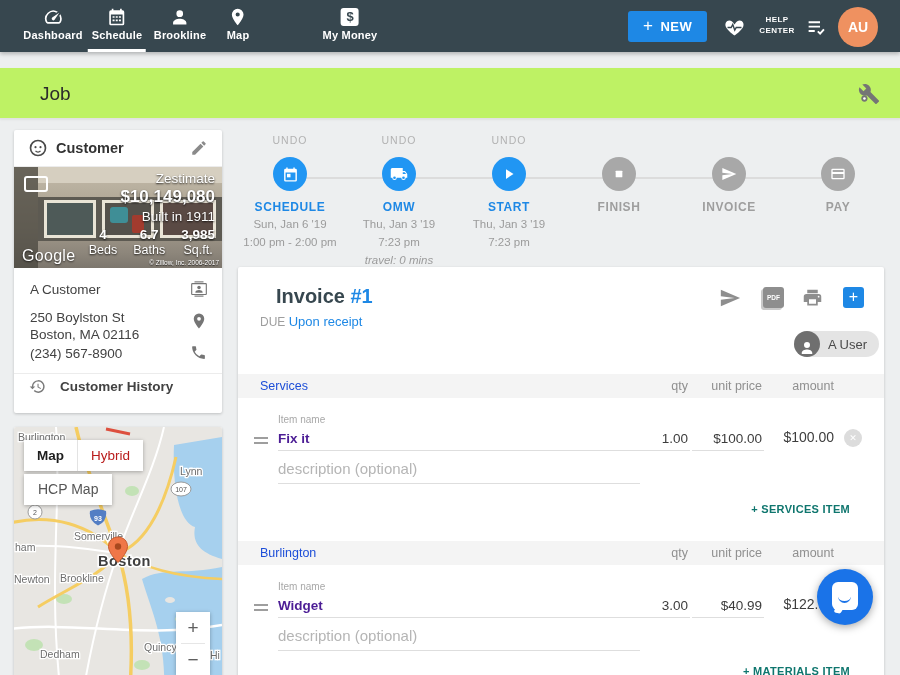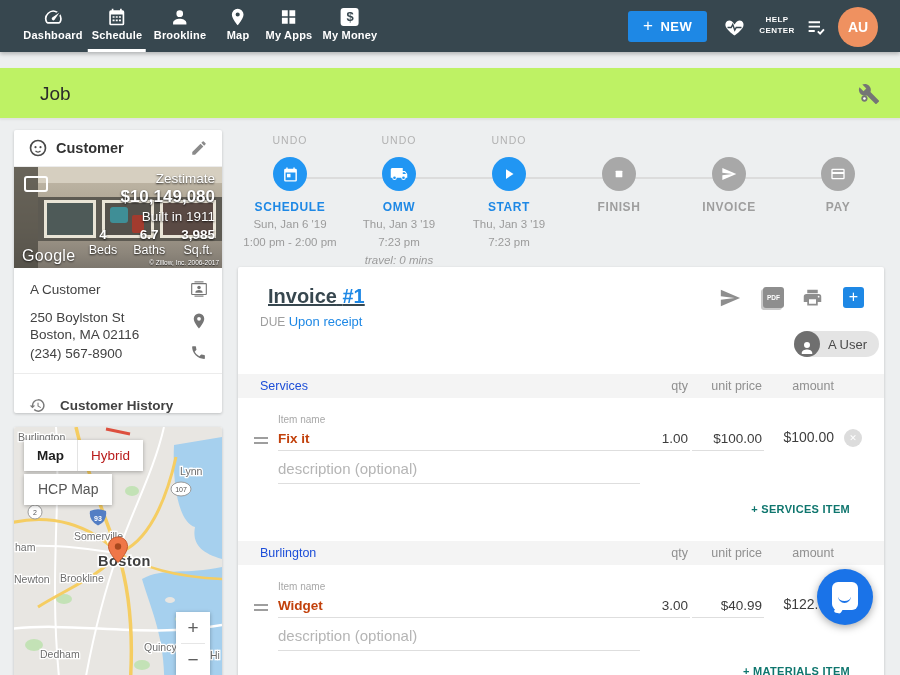--- a/index.html
+++ b/index.html
@@ -47,21 +47,21 @@
   .z-built { font-size:13.5px; margin-top:2px; }
   .z-stats { display:flex; justify-content:flex-end; gap:16px; margin-top:3px; }
   .z-col { text-align:center; }
   .z-num { font-size:13.5px; font-weight:700; }
   .z-cap { font-size:12.5px; margin-top:1px; }
   .google-mark { position:absolute; left:8px; bottom:3px; color:#fff; font-size:16px; font-weight:500; letter-spacing:.3px; text-shadow:0 1px 2px rgba(0,0,0,.7); }
   .zillow-attr { position:absolute; right:3px; bottom:2px; color:#fff; font-size:6.5px; text-shadow:0 1px 1px rgba(0,0,0,.8); }
   .cc-row-text { position:absolute; left:16px; font-size:13.5px; color:#424242; }
   .cc-icon { position:absolute; right:14px; width:18px; height:18px; cursor:pointer; }
   .cc-divider { position:absolute; left:0; top:243px; width:208px; height:1px; background:#ececec; }
-  .history-row { position:absolute; left:0; top:256px; width:248px; height:39px; cursor:pointer; }
+  .history-row { position:absolute; left:0; top:237px; width:248px; height:39px; cursor:pointer; }
   .hist-icon { position:absolute; left:15px; top:11px; width:17px; height:17px; }
   .hist-label { position:absolute; left:46px; top:12px; font-size:13.5px; font-weight:700; color:#424242; }
   .hist-chevron { position:absolute; right:12px; top:6px; font-size:19px; color:#9e9e9e; }
 
   
   .map-card { left:14px; top:427px; width:208px; height:260px; overflow:hidden; }
   .map-svg { position:absolute; left:0; top:0; }
   .mlbl { font-size:10.5px; fill:#6e6e6e; paint-order:stroke; stroke:#fff; stroke-width:2.5px; font-family:"Liberation Sans",sans-serif; }
   .mlbl-big { font-size:14.5px; font-weight:700; fill:#3f3f3f; letter-spacing:.5px; paint-order:stroke; stroke:#fff; stroke-width:3px; font-family:"Liberation Sans",sans-serif; }
   .shield-txt { font-size:7px; fill:#555; font-family:"Liberation Sans",sans-serif; }
@@ -81,40 +81,40 @@
   .step-circle { position:relative; width:34px; height:34px; margin:0 auto; border-radius:50%; display:flex; align-items:center; justify-content:center; cursor:pointer; z-index:2; }
   .step-circle.done { background:#2196f3; }
   .step-circle.pending { background:#a8a8a8; }
   .step-label { margin-top:9px; font-size:12px; font-weight:700; letter-spacing:.6px; }
   .step-label.done { color:#1e88e5; } .step-label.pending { color:#9e9e9e; }
   .step-sub { margin-top:3px; font-size:11.5px; color:#9b9b9b; line-height:15px; }
   .sub-italic { font-style:italic; }
 
   
   .invoice-card { left:238px; top:267px; width:646px; height:440px; }
-  .inv-title { position:absolute; left:30px; top:18px; font-size:20px; font-weight:700; color:#37474f;text-decoration:underline; }
+  .inv-title { position:absolute; left:38px; top:18px; font-size:20px; font-weight:700; color:#37474f; }
   .inv-num { color:#1e88e5; font-weight:700; }
   .inv-due { position:absolute; left:22px; top:47px; font-size:12px; color:#9e9e9e; }
   .inv-due-val { color:#1e88e5; font-size:13px; cursor:pointer; }
   .hdr-icon { position:absolute; top:20px; width:22px; height:22px; cursor:pointer; }
   .pdf-box { position:absolute; left:525px; top:20px; width:21px; height:21px; background:#8e8e8e; border-radius:3px; color:#fff; font-size:6.5px; font-weight:700; display:flex; align-items:center; justify-content:center; cursor:pointer; box-shadow:-2px 2px 0 #c9c9c9; }
   .plus-btn { position:absolute; left:605px; top:20px; width:21px; height:21px; background:#1e88e5; border-radius:3px; color:#fff; font-size:16px; line-height:19px; text-align:center; cursor:pointer; }
   .user-chip { position:absolute; left:556px; top:64px; height:26px; background:#e4e4e4; border-radius:13px; display:flex; align-items:center; cursor:pointer; }
   .chip-avatar { width:26px; height:26px; border-radius:50%; background:#6f6f6f; display:flex; align-items:flex-end; justify-content:center; overflow:hidden; }
   .chip-label { padding:0 12px 0 8px; font-size:13px; color:#4a4a4a; }
 
   .section-band { position:absolute; left:0; width:646px; height:24px; background:#f4f4f4; }
   .band-title { position:absolute; left:22px; top:5px; font-size:12.5px; color:#1d4ed8; }
   .col-head { position:absolute; top:5px; font-size:12.5px; color:#8f8f8f; }
   .col-qty { right:196px; } .col-unit { right:122px; } .col-amt { right:50px; }
 
   .item-label { position:absolute; left:40px; font-size:10px; color:#a8a8a8; }
   .drag-handle { position:absolute; left:16px; width:14px; height:8px; cursor:grab; }
   .drag-handle span { display:block; height:2px; background:#9e9e9e; margin-bottom:3px; }
-  .item-name { position:absolute; left:40px; font-size:13.5px; font-weight:700; color:#c2410c; cursor:text; }
+  .item-name { position:absolute; left:40px; font-size:13.5px; font-weight:700; color:#4c1d95; cursor:text; }
   .cell-val { position:absolute; font-size:13.5px; color:#3d3d3d; cursor:text; }
   .amount-val { position:absolute; font-size:14px; color:#3d3d3d; }
   .u-line { position:absolute; height:1px; background:#dedede; }
   .delete-btn { position:absolute; left:606px; width:18px; height:18px; border-radius:50%; background:#dcdcdc; color:#fff; font-size:9px; line-height:18px; text-align:center; cursor:pointer; }
   .desc-input { position:absolute; left:40px; font-size:15px; color:#b5b5b5; cursor:text; }
   .add-link { position:absolute; right:34px; font-size:11px; font-weight:700; color:#0f766e; letter-spacing:.3px; cursor:pointer; }
 
   
   .chat-fab { position:absolute; left:817px; top:569px; width:56px; height:56px; border-radius:50%; background:#1a73e8; box-shadow:0 2px 8px rgba(0,0,0,.35), 0 0 0 2px rgba(255,255,255,.6); cursor:pointer; z-index:50; }
   .chat-icon { position:absolute; left:15px; top:13px; width:26px; height:28px; background:#fff; border-radius:6px; }
@@ -153,28 +153,20 @@
       </span>
       <span class="nlabel">Brookline</span>
     </div>
     <div class="nav-item" style="left:238px">
       <span class="nicon">
         <svg viewBox="0 0 24 24" width="20" height="20" fill="#fff">
             <path d="M12 2a7 7 0 00-7 7c0 5.25 7 13 7 13s7-7.75 7-13a7 7 0 00-7-7zm0 9.5A2.5 2.5 0 1114.5 9 2.5 2.5 0 0112 11.5z"></path>
           </svg>
       </span>
       <span class="nlabel">Map</span>
-    </div>
-    <div class="nav-item" style="left:289px">
-      <span class="nicon">
-        <svg viewBox="0 0 24 24" width="20" height="20" fill="#fff">
-            <path d="M4 4h7v7H4zM13 4h7v7h-7zM4 13h7v7H4zM13 13h7v7h-7z"></path>
-          </svg>
-      </span>
-      <span class="nlabel">My Apps</span>
     </div>
     <div class="nav-item" style="left:350px">
       <span class="nicon">
         <span style="display:inline-block;width:18px;height:18px;background:#fff;border-radius:3px;color:#37474f;font-size:13px;font-weight:700;line-height:18px;margin-top:1px;">$</span>
       </span>
       <span class="nlabel">My Money</span>
     </div>
 
     <div class="new-btn">
       <span class="new-plus">+</span>

